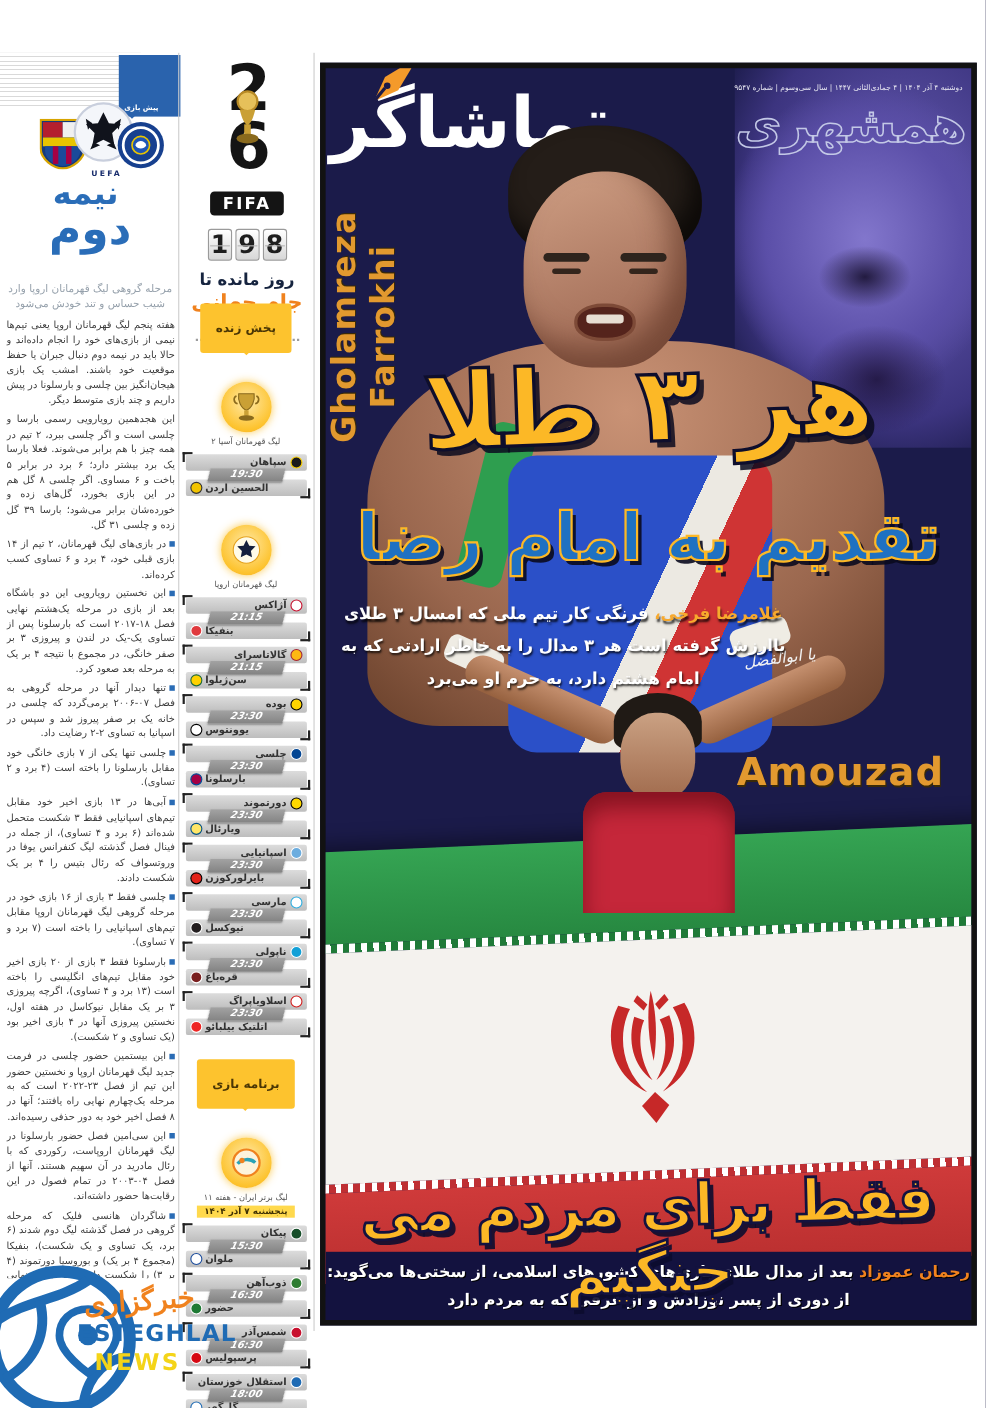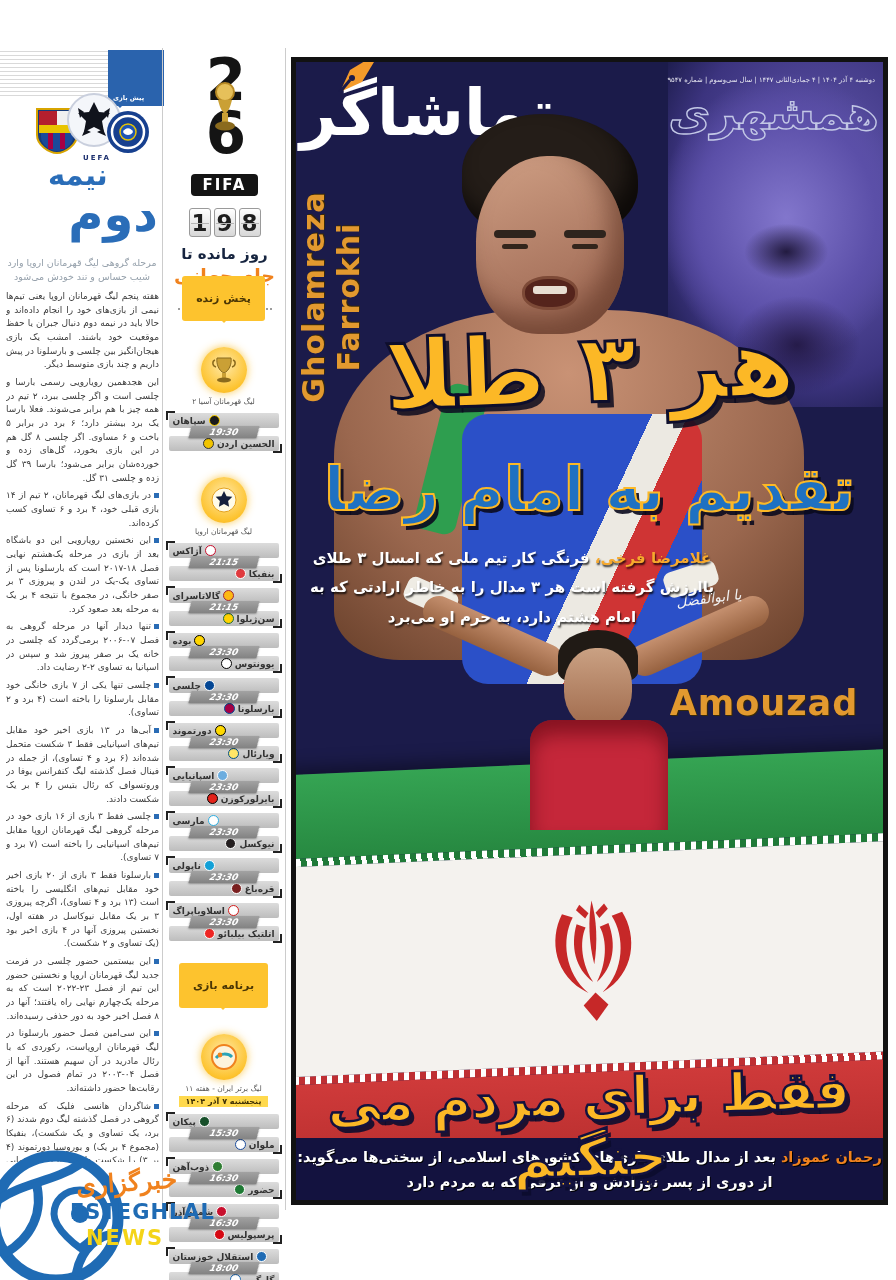--- a/index.html
+++ b/index.html
@@ -12,22 +12,22 @@
   .pregame-box { position:absolute; left:108px; top:50px; width:56px; height:56px; background:#2a63ad; }
   .pregame-box .tag { position:absolute; left:5px; bottom:4px; color:#fff; font-size:6.5px; font-weight:bold; }
   .pregame-box::after { content:""; position:absolute; left:8px; bottom:-6px;
     border:4px solid transparent; border-top-color:#2a63ad; }
   .logo-row { position:absolute; left:30px; top:92px; width:125px; height:78px; }
   .crest { position:absolute; }
   .uefa-word { position:absolute; left:44px; top:62px; width:46px; text-align:center; color:#1b2f6e;
     font-size:7px; font-weight:bold; letter-spacing:2px; }
   .title1 { position:absolute; left:6px; top:158px; width:152px; direction:rtl; text-align:right;
     padding-left:42px; color:#2a6db8; font-size:29px; font-weight:900; text-align:left; }
-  .title2 { position:absolute; left:6px; top:186px; width:152px; direction:rtl; text-align:right;
-    color:#2a6db8; font-size:48px; font-weight:900; }
+  .title2 { position:absolute; left:6px; top:186px; width:152px; direction:rtl; text-align:center;
+    color:#2a6db8; font-size:40px; font-weight:900; }
   .subtitle { position:absolute; left:6px; top:256px; width:152px; direction:rtl; text-align:center;
     color:#95a0ab; font-size:9.5px; line-height:1.5; }
   .article { position:absolute; left:6px; top:290px; width:153px; height:872px; overflow:hidden;
     direction:rtl; text-align:justify; font-size:9px; line-height:1.52; color:#3c3c3c; }
   .article p { margin:0 0 4px; }
   .bullet { display:inline-block; width:5px; height:5px; background:#2a6cb5; margin-left:3px; }
   .watermark { position:absolute; left:-16px; top:1142px; width:230px; height:140px; z-index:5; }
   .wm-fa { position:absolute; left:92px; top:26px; color:#f0821e; font-size:25px; font-weight:900;
     direction:rtl; transform:rotate(-4deg); font-family:"DejaVu Serif", serif; }
   .wm-en1 { position:absolute; left:86px; top:58px; color:#1f6bb4; font-size:21px; font-weight:900; letter-spacing:1px; }
@@ -63,21 +63,21 @@
     display:flex; align-items:center; justify-content:center; box-shadow:0 0 8px rgba(250,190,40,.8); }
   .league-label { margin-top:4px; font-size:7.5px; font-weight:normal; color:#555; direction:rtl; }
   .league-sub { margin-top:3px; background:#ffd94d; color:#3d2f04; font-size:8px; font-weight:900;
     padding:1px 7px; direction:rtl; }
   .match { position:relative; width:110px; margin-top:7px; }
   .match::before { content:""; position:absolute; left:-3px; top:-2px; width:7px; height:7px;
     border-left:2px solid #222; border-top:2px solid #222; }
   .match::after { content:""; position:absolute; right:-3px; bottom:-2px; width:7px; height:7px;
     border-right:2px solid #222; border-bottom:2px solid #222; }
   .tbar { position:relative; height:15px; background:linear-gradient(#dcdcdc,#bdbdbd); border-radius:2px;
-    display:flex; align-items:center; gap:3px; padding:0 4px; direction:rtl; z-index:1;justify-content:flex-end; }
+    display:flex; align-items:center; gap:3px; padding:0 4px; direction:rtl; z-index:1; }
   .tbar.away { flex-direction:row-reverse; }
   .tname { font-size:9px; font-weight:bold; color:#333; white-space:nowrap; }
   .chip { width:11px; height:11px; border-radius:50%; flex:0 0 auto; }
   .mtime { position:relative; z-index:2; width:68px; height:12px; margin:-2px auto;
     background:linear-gradient(#a2a2a2,#838383); transform:skewX(-14deg);
     color:#fff; font-size:9px; font-weight:bold; font-style:italic;
     display:flex; align-items:center; justify-content:center; box-shadow:0 1px 2px rgba(0,0,0,.35); }
 
   
   .poster { position:absolute; left:291px; top:57px; width:597px; height:1148px;

